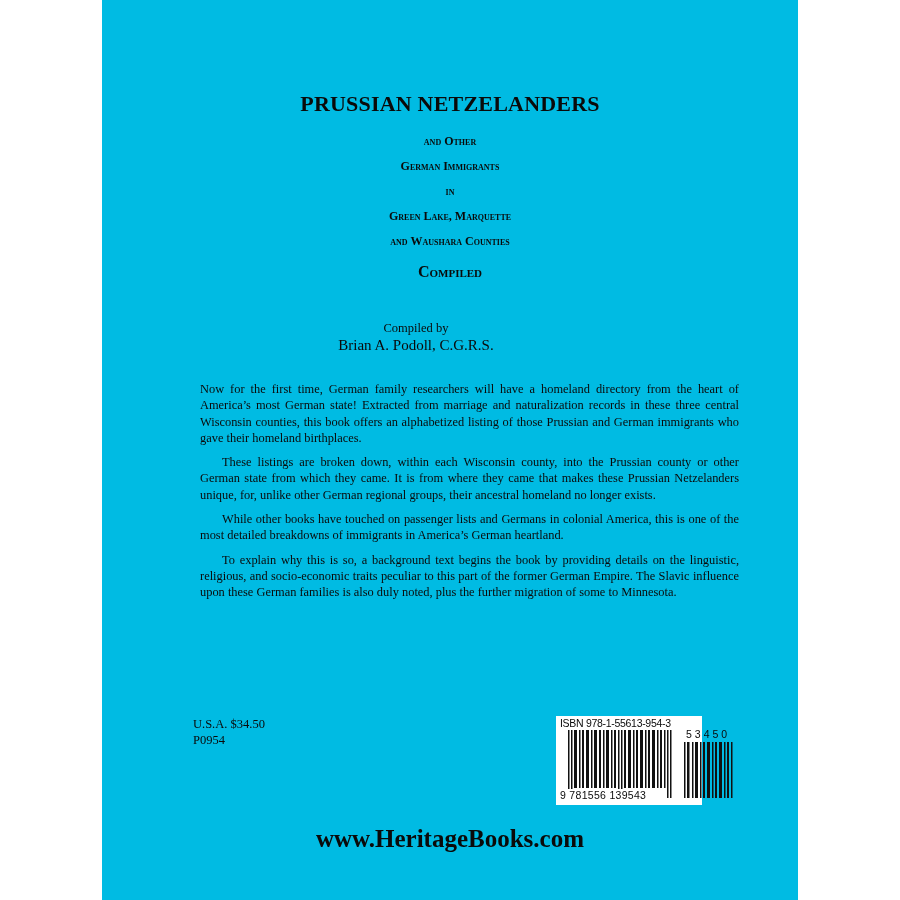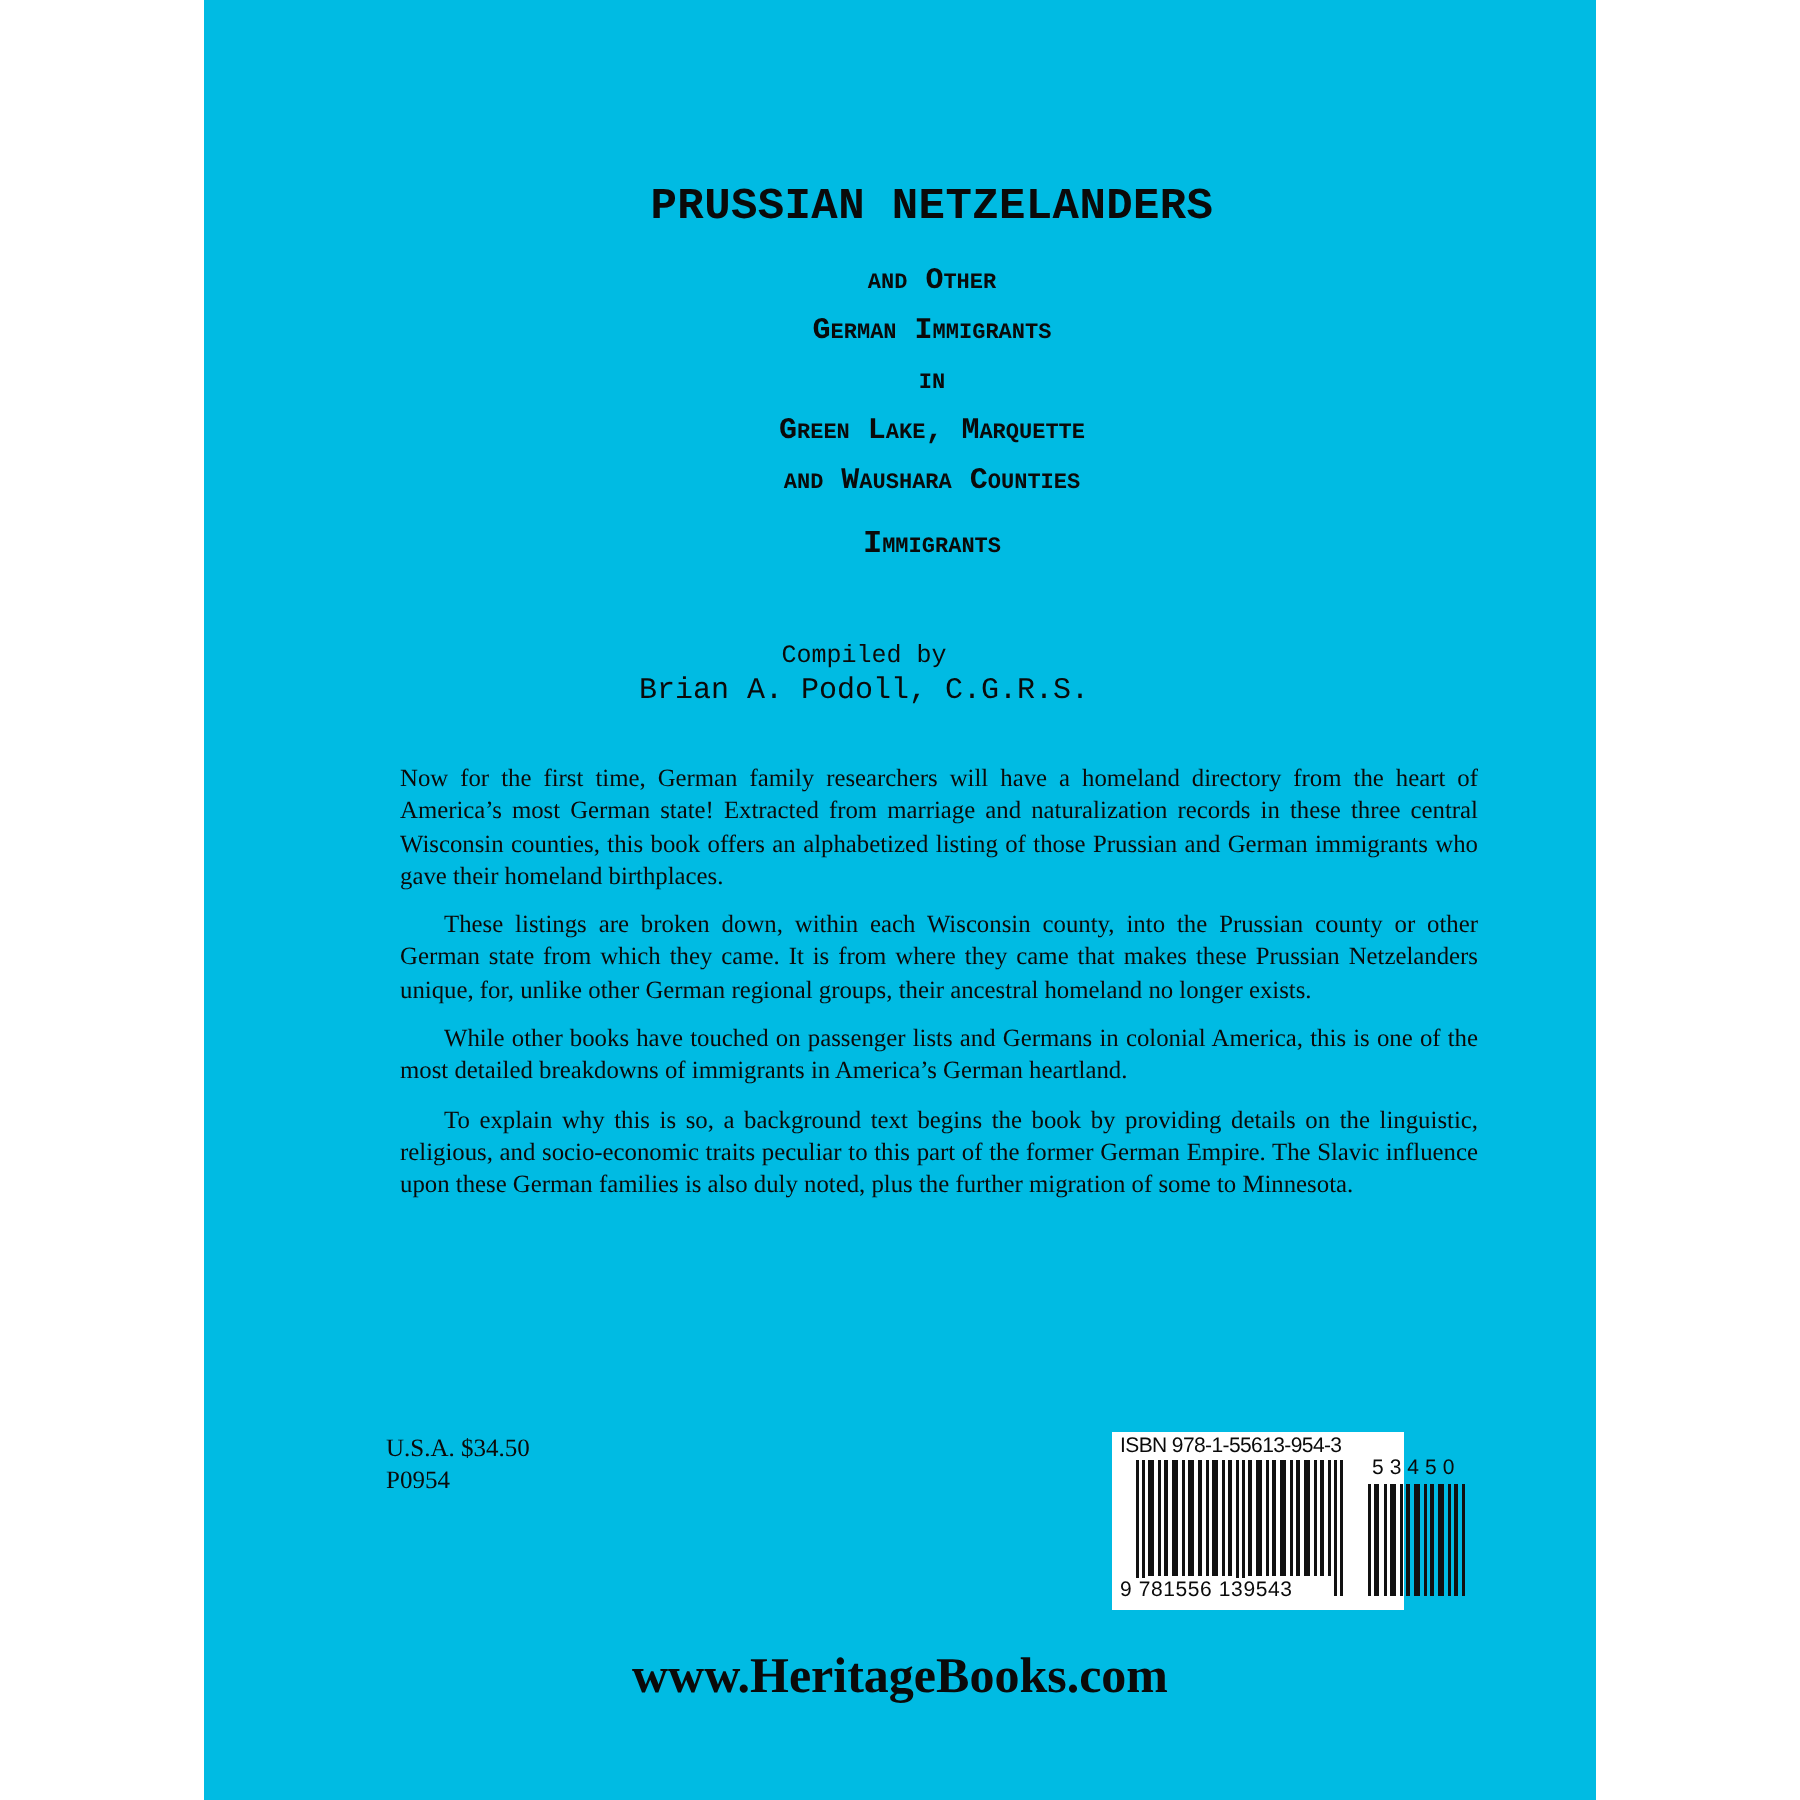--- a/index.html
+++ b/index.html
@@ -1,29 +1,29 @@
 <!DOCTYPE html>
 <html><head>
 <meta charset="utf-8">
 <style>
   html, body { margin:0; padding:0; }
   body { width:900px; height:900px; background:#ffffff; position:relative; overflow:hidden; }
   .cover {
     position:absolute; left:102px; top:0; width:696px; height:900px;
     background:#00bbe3; color:#0a0a0a;
   }
-  .sans { font-family:Liberation Mono, monospace;padding-left:16px; }
+  .sans { font-family:Liberation Serif, serif; }
   .serif { font-family:"Liberation Serif", "DejaVu Serif", serif; }
   .title {
     position:absolute; left:0; width:696px; top:91px; text-align:center;
     font-size:22px; font-weight:bold; letter-spacing:0.2px;
   }
   .sub {
     position:absolute; left:0; width:696px; text-align:center;
-    font-weight:bold; font-variant:small-caps; font-size:15px; line-height:18px;
+    font-weight:bold; font-variant:small-caps; font-size:12px; line-height:18px;
   }
   .credit {
     position:absolute; left:0; width:628px; text-align:center; font-size:12.5px;
   }
   .credit.name { font-size:15px; }
   .blurb {
     position:absolute; left:90px; top:373px; width:555px;
     font-size:12.4px; line-height:16.3px; text-align:justify;
   }
   .blurb p { margin:8px; text-indent:0; }
@@ -58,21 +58,21 @@
 
 <div class="cover">
 
   <div class="title sans">PRUSSIAN NETZELANDERS</div>
 
   <div class="sub sans" style="top:132px;">and Other</div>
   <div class="sub sans" style="top:157px;text-align:center;">German Immigrants</div>
   <div class="sub sans" style="top:182px;">in</div>
   <div class="sub sans" style="top:207px;">Green Lake, Marquette</div>
   <div class="sub sans" style="top:232px;">and Waushara Counties</div>
-  <div class="sub sans" style="top:263px; font-size:16px;">Immigrants</div>
+  <div class="sub sans" style="top:263px; font-size:16px;">Compiled</div>
 
   <div class="credit sans" style="top:321px;">Compiled by</div>
   <div class="credit name sans" style="top:337px;">Brian A. Podoll, C.G.R.S.</div>
 
   <div class="blurb serif">
     <p>Now for the first time, German family researchers will have a homeland directory from the heart of America’s most German state! Extracted from marriage and naturalization records in these three central Wisconsin counties, this book offers an alphabetized listing of those Prussian and German immigrants who gave their homeland birthplaces.</p>
     <p class="indent">These listings are broken down, within each Wisconsin county, into the Prussian county or other German state from which they came. It is from where they came that makes these Prussian Netzelanders unique, for, unlike other German regional groups, their ancestral homeland no longer exists.</p>
     <p class="indent">While other books have touched on passenger lists and Germans in colonial America, this is one of the most detailed breakdowns of immigrants in America’s German heartland.</p>
     <p class="indent">To explain why this is so, a background text begins the book by providing details on the linguistic, religious, and socio-economic traits peculiar to this part of the former German Empire. The Slavic influence upon these German families is also duly noted, plus the further migration of some to Minnesota.</p>
   </div>

